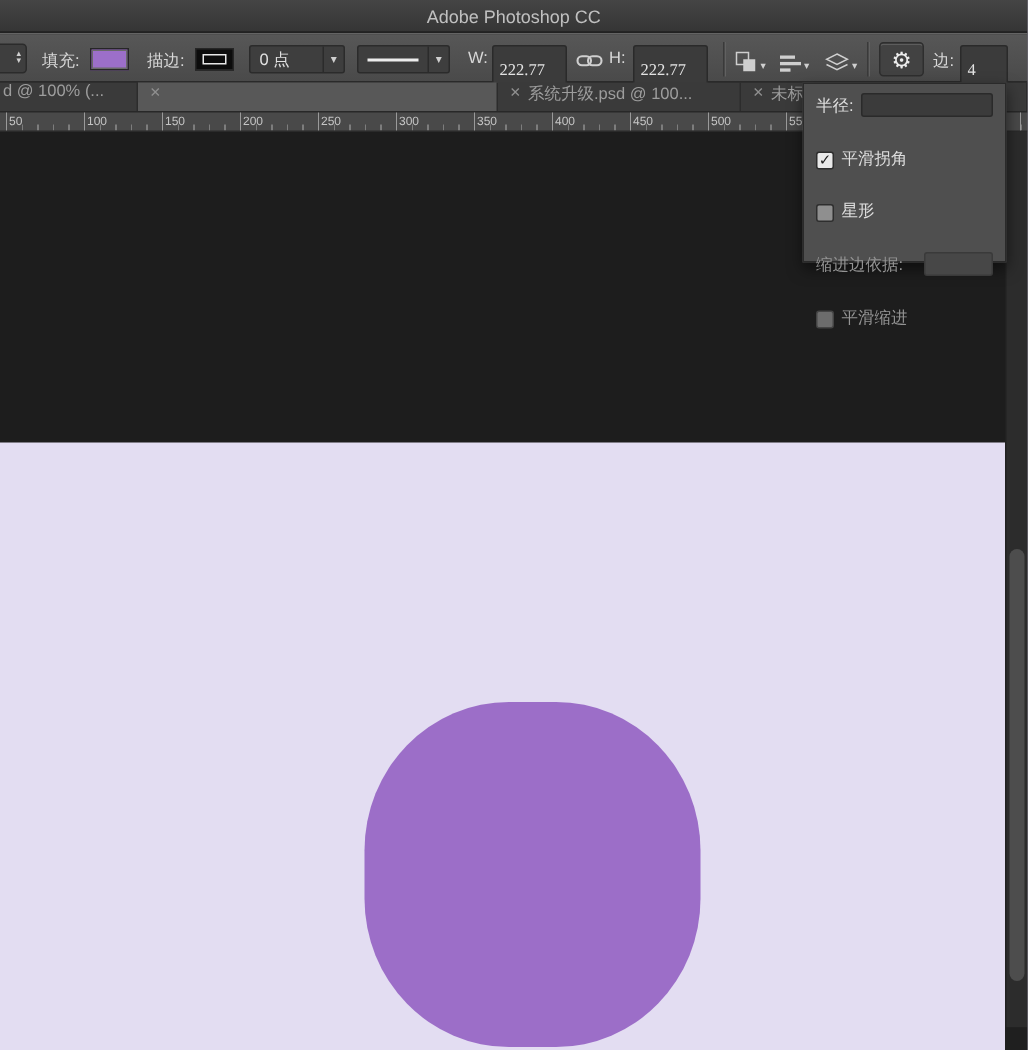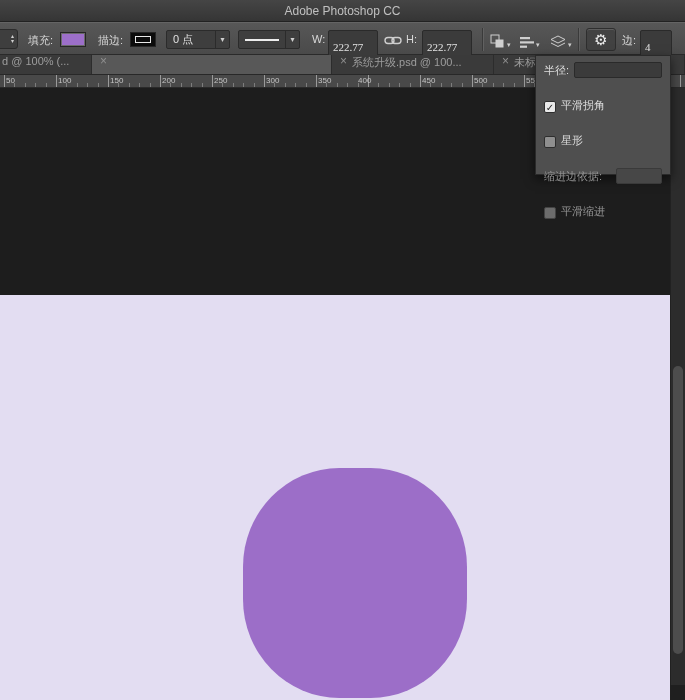--- a/index.html
+++ b/index.html
@@ -213,21 +213,21 @@
   </div>
 
   <div class="ruler">
     <span class="tick" style="left:6px">50</span>
     <span class="tick" style="left:58px">100</span>
     <span class="tick" style="left:110px">150</span>
     <span class="tick" style="left:162px">200</span>
     <span class="tick" style="left:214px">250</span>
     <span class="tick" style="left:266px">300</span>
     <span class="tick" style="left:318px">350</span>
-    <span class="tick" style="left:358px">400</span>
+    <span class="tick" style="left:370px">400</span>
     <span class="tick" style="left:422px">450</span>
     <span class="tick" style="left:474px">500</span>
     <span class="tick" style="left:526px">550</span>
   </div>
 
   <div class="canvas" style="background: rgb(227, 221, 242);">
     <div class="shape" style="left: 243px; top: 173px; background: rgb(156, 110, 200);"></div>
   </div>
 
   <div class="scroll-track">

